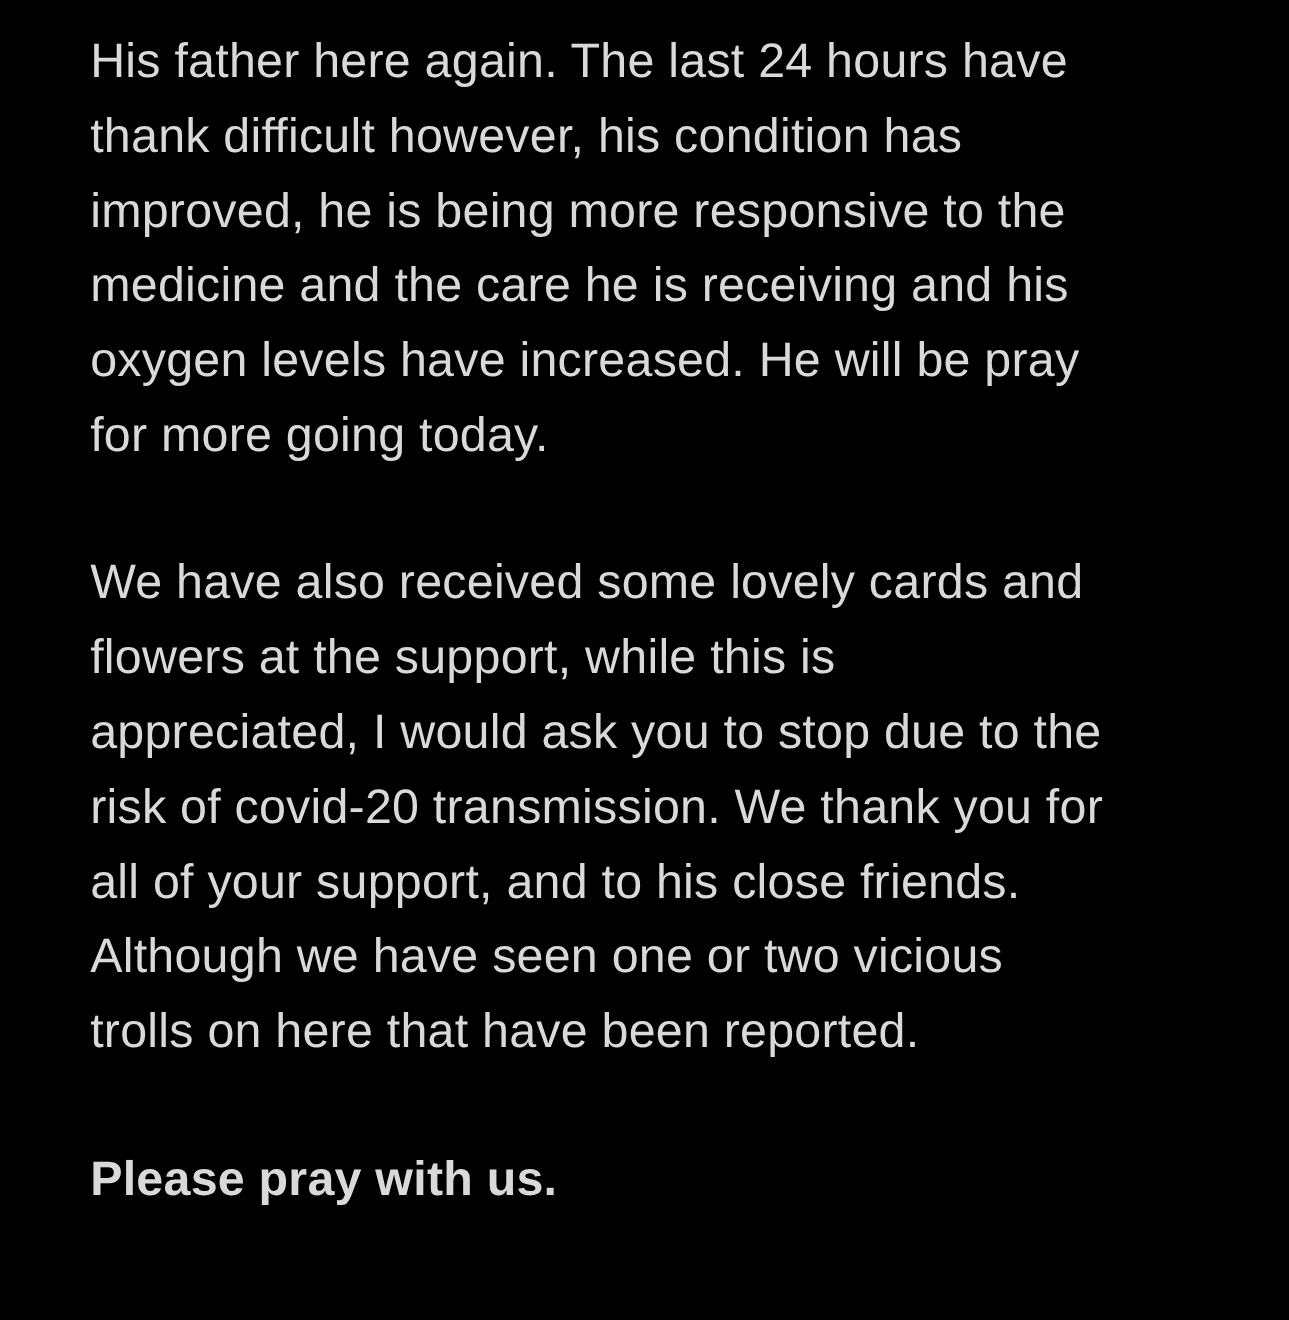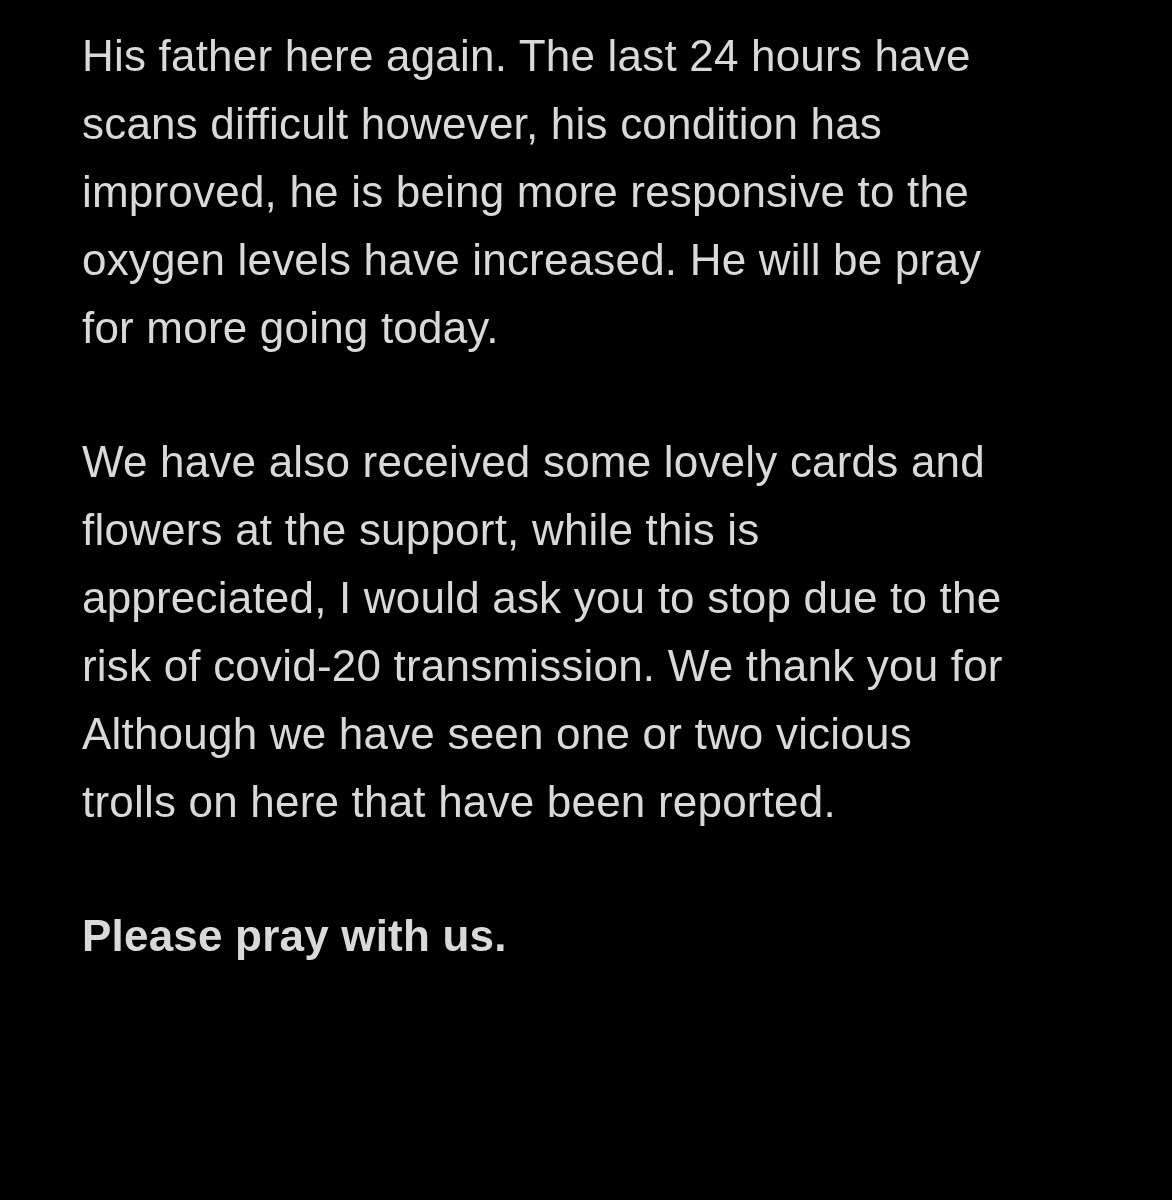--- a/index.html
+++ b/index.html
@@ -34,31 +34,33 @@
     white-space: nowrap;
   }
 </style>
 </head>
 <body style="background: rgb(0, 0, 0);">
 
 <main class="post-text" style="color: rgb(217, 217, 217);">
 
   <section class="paragraph">
     <div class="text-line">His father here again. The last 24 hours have</div>
-    <div class="text-line">scans difficult however, his condition has</div>
+    <div class="text-line">thank difficult however, his condition has</div>
     <div class="text-line">improved, he is being more responsive to the</div>
+    <div class="text-line">medicine and the care he is receiving and his</div>
     <div class="text-line">oxygen levels have increased. He will be pray</div>
     <div class="text-line">for more going today.</div>
   </section>
 
   <section class="paragraph">
     <div class="text-line">We have also received some lovely cards and</div>
     <div class="text-line">flowers at the support, while this is</div>
     <div class="text-line">appreciated, I would ask you to stop due to the</div>
     <div class="text-line">risk of covid-20 transmission. We thank you for</div>
+    <div class="text-line">all of your support, and to his close friends.</div>
     <div class="text-line">Although we have seen one or two vicious</div>
     <div class="text-line">trolls on here that have been reported.</div>
   </section>
 
   <section class="paragraph">
     <div class="text-line">Please pray with us.</div>
   </section>
 
 </main>
 

